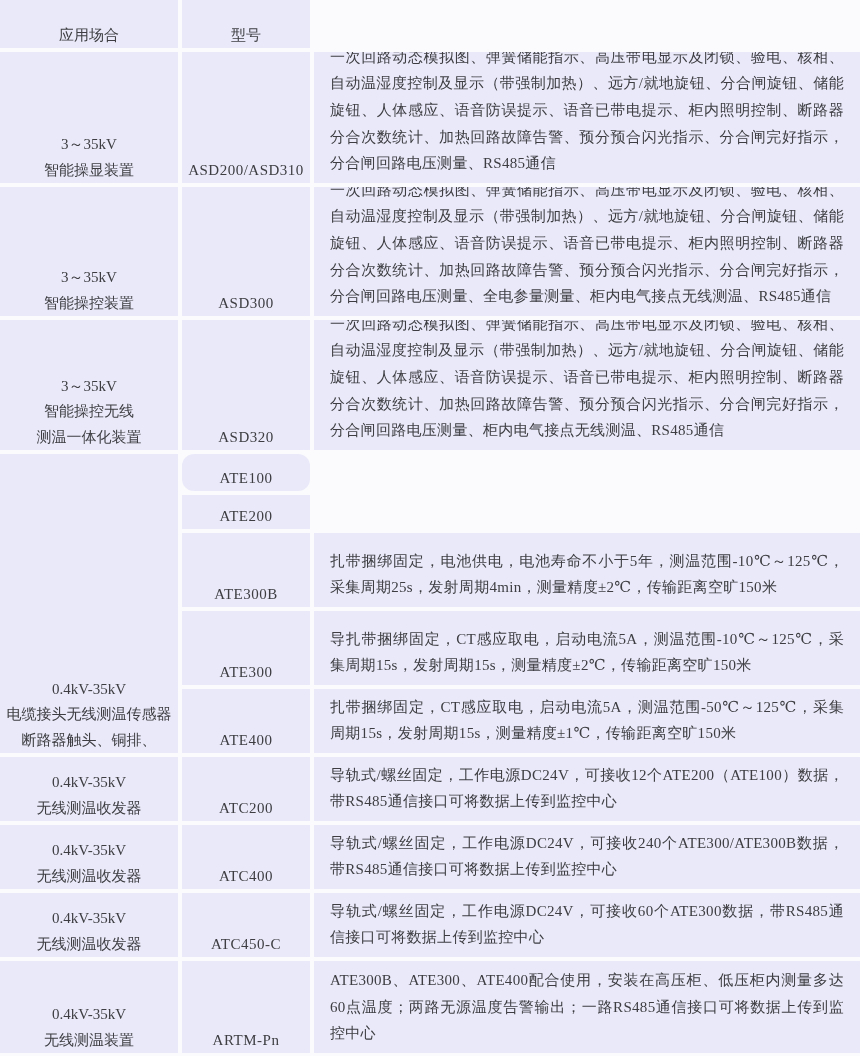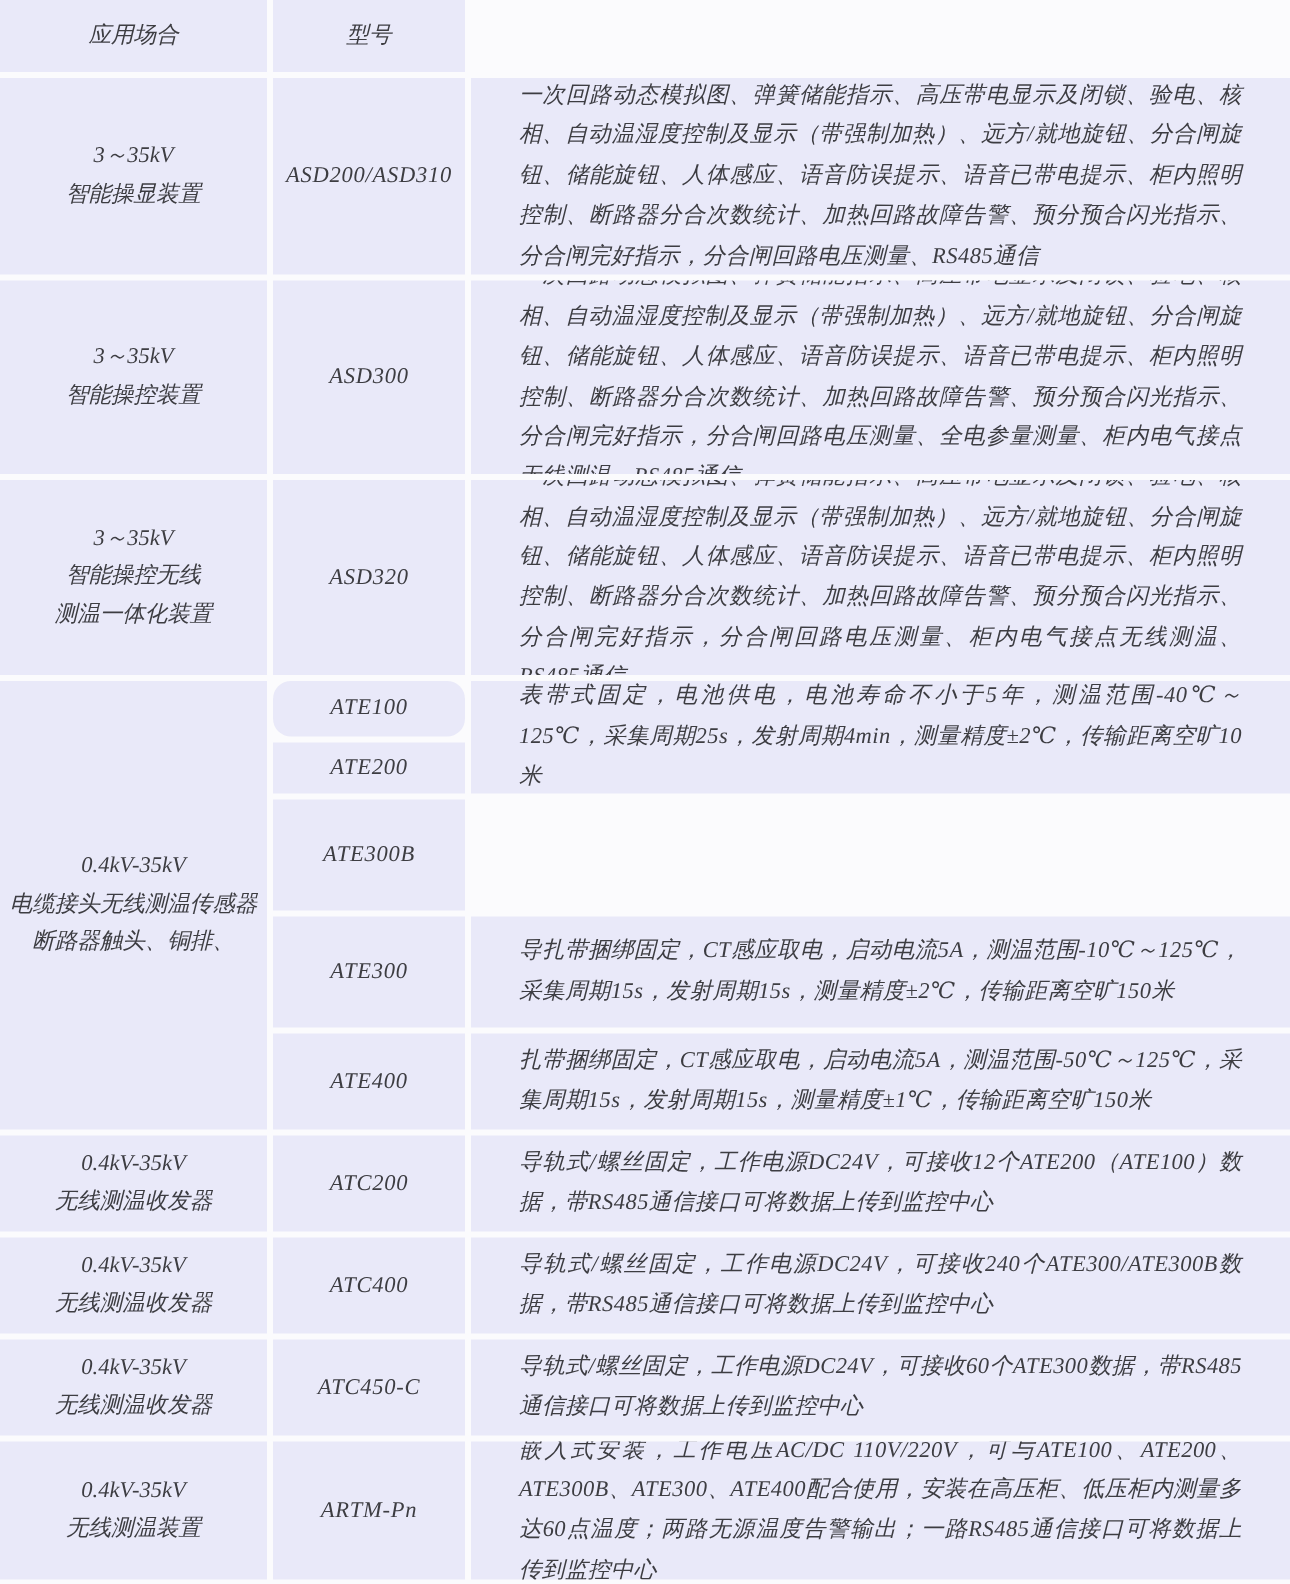--- a/index.html
+++ b/index.html
@@ -17,34 +17,33 @@
     gap: 4px;
     padding-bottom: 3px;
     background: #fbfbfd;
     font-family: "Liberation Serif", "DejaVu Serif", serif;
     color: #3d3d42;
     font-size: 15px;
   }
   .cell {
     background: #e9e9f9;
     display: flex;
-    align-items: center;
+    align-items: flex-end;
     justify-content: center;
     text-align: center;
     line-height: 1.65;
     overflow: hidden;
-    font-style: italic;
   }
   .cell.func {
     justify-content: flex-start;
     text-align: justify;
   }
   .cell.func .para {
     width: 100%;
-    padding: 6px 32px;
+    padding: 6px 16px;
     line-height: 1.78;
     letter-spacing: 0.3px;
   }
   .cell.header-cell {
     font-size: 15px;
   }
   .app-lines div { line-height: 1.7; }
   .model-text { letter-spacing: 0.5px; }
 
   
@@ -126,27 +125,27 @@
       <div>断路器触头、铜排、</div>
     </div>
   </div>
 
   <div class="cell r5 c2">
     <span class="model-text">ATE100</span>
   </div>
   <div class="cell r6 c2">
     <span class="model-text">ATE200</span>
   </div>
-  <div class="cell func span-ate100-200 c3">
-    <div class="para">表带式固定，电池供电，电池寿命不小于5年，测温范围-40℃～125℃，采集周期25s，发射周期4min，测量精度±2℃，传输距离空旷10米</div>
-  </div>
 
   <div class="cell r7 c2">
     <span class="model-text">ATE300B</span>
   </div>
+  <div class="cell func r7 c3">
+    <div class="para">扎带捆绑固定，电池供电，电池寿命不小于5年，测温范围-10℃～125℃，采集周期25s，发射周期4min，测量精度±2℃，传输距离空旷150米</div>
+  </div>
 
   <div class="cell r8 c2">
     <span class="model-text">ATE300</span>
   </div>
   <div class="cell func r8 c3">
     <div class="para">导扎带捆绑固定，CT感应取电，启动电流5A，测温范围-10℃～125℃，采集周期15s，发射周期15s，测量精度±2℃，传输距离空旷150米</div>
   </div>
 
   <div class="cell r9 c2">
     <span class="model-text">ATE400</span>

